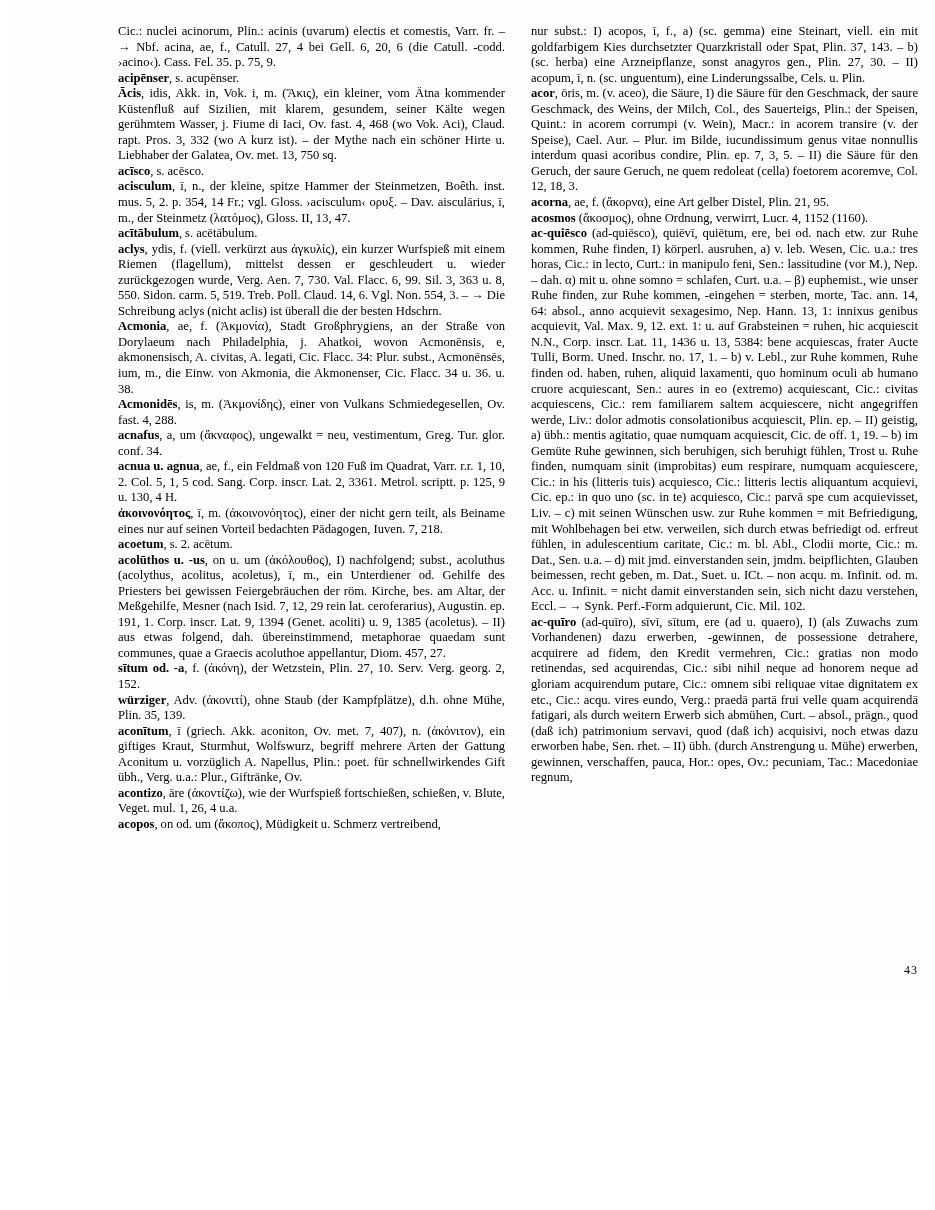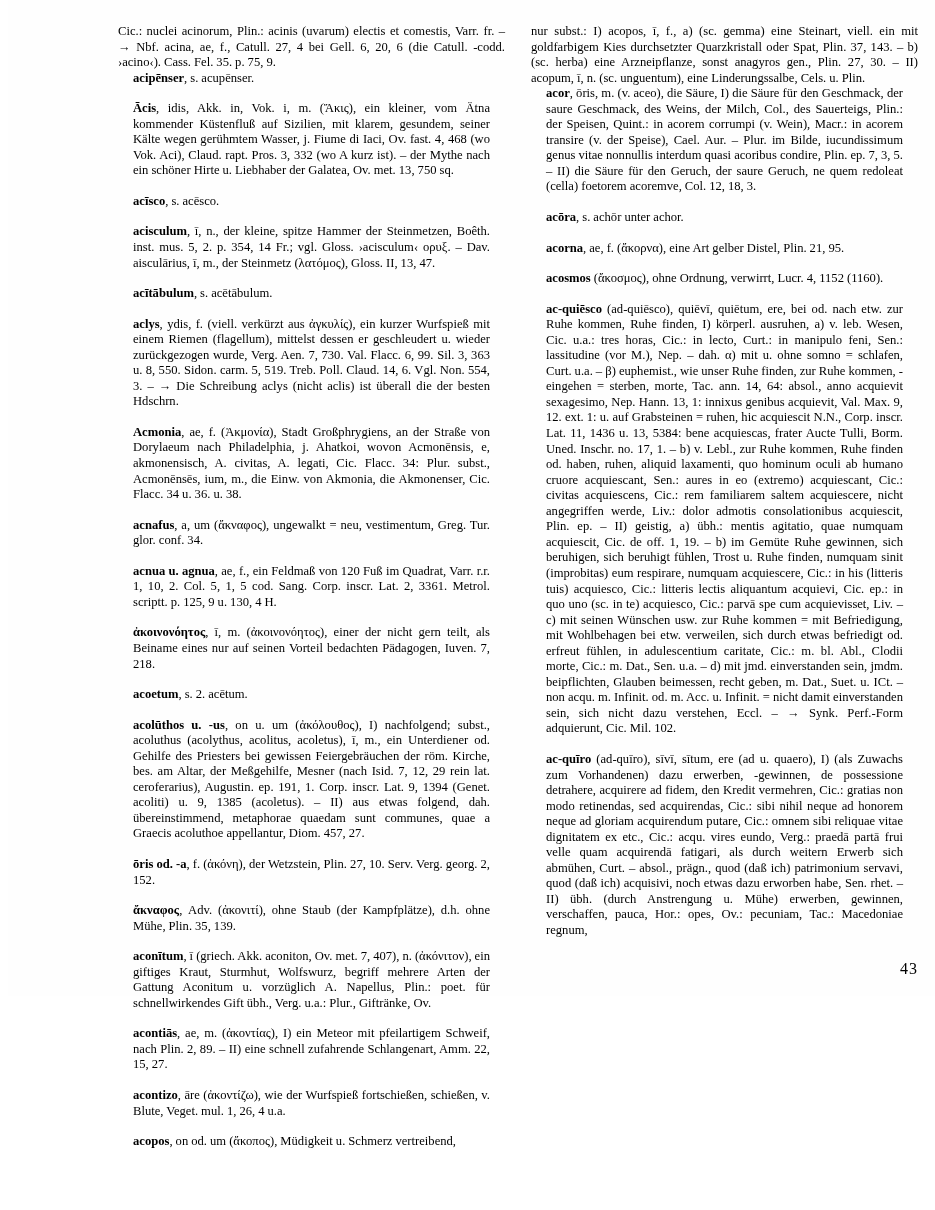--- a/index.html
+++ b/index.html
@@ -36,36 +36,36 @@
     width: 387px;
     font-size: 12.6px;
     line-height: 15.55px;
     text-align: justify;
     text-justify: inter-word;
     -webkit-hyphens: none;
     hyphens: none;
     word-spacing: -0.1px;
   }
   .entry {
-    margin: 15px;
+    margin: 0;
     padding: 0;
     text-indent: 0;
   }
   .entry + .entry { margin-top: 0px; }
   
   .cont { margin: 0; }
 
   b { font-weight: bold; }
   .hw { font-weight: bold; }
 
   .pageno {
     position: absolute;
     right: 25px;
     bottom: 18px;
-    font-size: 16px;
+    font-size: 12px;
     font-family: "Liberation Serif", "DejaVu Serif", serif;
     letter-spacing: 1px;
     margin-left: 32px;
   }
   
   .col p:last-child { }
 </style>
 </head>
 <body>
 
@@ -85,52 +85,51 @@
       <p class="entry"><b class="hw">acīsco</b><span>, s. acēsco.</span></p>
 
       <p class="entry"><b class="hw">acisculum</b><span>, ī, n., der kleine, spitze Hammer der Steinmetzen, Boêth. inst. mus. 5, 2. p. 354, 14 Fr.; vgl. Gloss. ›acisculum‹ ορυξ. – Dav. aisculārius, ī, m., der Steinmetz (λατόμος), Gloss. II, 13, 47.</span></p>
 
       <p class="entry"><b class="hw">acītābulum</b><span>, s. acētābulum.</span></p>
 
       <p class="entry"><b class="hw">aclys</b><span>, ydis, f. (viell. verkürzt aus ἀγκυλίς), ein kurzer Wurfspieß mit einem Riemen (flagellum), mittelst dessen er geschleudert u. wieder zurückgezogen wurde, Verg. Aen. 7, 730. Val. Flacc. 6, 99. Sil. 3, 363 u. 8, 550. Sidon. carm. 5, 519. Treb. Poll. Claud. 14, 6. Vgl. Non. 554, 3. – → Die Schreibung aclys (nicht aclis) ist überall die der besten Hdschrn.</span></p>
 
       <p class="entry"><b class="hw">Acmonia</b><span>, ae, f. (Ἀκμονία), Stadt Großphrygiens, an der Straße von Dorylaeum nach Philadelphia, j. Ahatkoi, wovon Acmonēnsis, e, akmonensisch, A. civitas, A. legati, Cic. Flacc. 34: Plur. subst., Acmonēnsēs, ium, m., die Einw. von Akmonia, die Akmonenser, Cic. Flacc. 34 u. 36. u. 38.</span></p>
 
+      <p class="entry"><b class="hw">Acmonidēs</b><span>, is, m. (Ἀκμονίδης), einer von Vulkans Schmiedegesellen, Ov. fast. 4, 288.</span></p>
 
       <p class="entry"><b class="hw">acnafus</b><span>, a, um (ἄκναφος), ungewalkt = neu, vestimentum, Greg. Tur. glor. conf. 34.</span></p>
 
       <p class="entry"><b class="hw">acnua u. agnua</b><span>, ae, f., ein Feldmaß von 120 Fuß im Quadrat, Varr. r.r. 1, 10, 2. Col. 5, 1, 5 cod. Sang. Corp. inscr. Lat. 2, 3361. Metrol. scriptt. p. 125, 9 u. 130, 4 H.</span></p>
 
       <p class="entry"><b class="hw">ἀκοινονόητος</b><span>, ī, m. (ἀκοινονόητος), einer der nicht gern teilt, als Beiname eines nur auf seinen Vorteil bedachten Pädagogen, Iuven. 7, 218.</span></p>
 
       <p class="entry"><b class="hw">acoetum</b><span>, s. 2. acētum.</span></p>
 
       <p class="entry"><b class="hw">acolūthos u. -us</b><span>, on u. um (ἀκόλουθος), I) nachfolgend; subst., acoluthus (acolythus, acolitus, acoletus), ī, m., ein Unterdiener od. Gehilfe des Priesters bei gewissen Feiergebräuchen der röm. Kirche, bes. am Altar, der Meßgehilfe, Mesner (nach Isid. 7, 12, 29 rein lat. ceroferarius), Augustin. ep. 191, 1. Corp. inscr. Lat. 9, 1394 (Genet. acoliti) u. 9, 1385 (acoletus). – II) aus etwas folgend, dah. übereinstimmend, metaphorae quaedam sunt communes, quae a Graecis acoluthoe appellantur, Diom. 457, 27.</span></p>
 
-      <p class="entry"><b class="hw">ōris od. -a</b><span>, f. (ἀκόνη), der Wetzstein, Plin. 27, 10. Serv. Verg. georg. 2, 152.</span></p>
+      <p class="entry"><b class="hw">sītum od. -a</b><span>, f. (ἀκόνη), der Wetzstein, Plin. 27, 10. Serv. Verg. georg. 2, 152.</span></p>
 
-      <p class="entry"><b class="hw">ἄκναφος</b><span>, Adv. (ἀκονιτί), ohne Staub (der Kampfplätze), d.h. ohne Mühe, Plin. 35, 139.</span></p>
+      <p class="entry"><b class="hw">würziger</b><span>, Adv. (ἀκονιτί), ohne Staub (der Kampfplätze), d.h. ohne Mühe, Plin. 35, 139.</span></p>
 
       <p class="entry"><b class="hw">aconītum</b><span>, ī (griech. Akk. aconiton, Ov. met. 7, 407), n. (ἀκόνιτον), ein giftiges Kraut, Sturmhut, Wolfswurz, begriff mehrere Arten der Gattung Aconitum u. vorzüglich A. Napellus, Plin.: poet. für schnellwirkendes Gift übh., Verg. u.a.: Plur., Giftränke, Ov.</span></p>
 
-      <p class="entry"><b class="hw">acontiās</b><span>, ae, m. (ἀκοντίας), I) ein Meteor mit pfeilartigem Schweif, nach Plin. 2, 89. – II) eine schnell zufahrende Schlangenart, Amm. 22, 15, 27.</span></p>
 
       <p class="entry"><b class="hw">acontizo</b><span>, āre (ἀκοντίζω), wie der Wurfspieß fortschießen, schießen, v. Blute, Veget. mul. 1, 26, 4 u.a.</span></p>
 
       <p class="entry"><b class="hw">acopos</b><span>, on od. um (ἄκοπος), Müdigkeit u. Schmerz vertreibend,</span></p>
 
     </div>
 
     <div class="col">
 
       <p class="entry cont"><span>nur subst.: I) acopos, ī, f., a) (sc. gemma) eine Steinart, viell. ein mit goldfarbigem Kies durchsetzter Quarzkristall oder Spat, Plin. 37, 143. – b) (sc. herba) eine Arzneipflanze, sonst anagyros gen., Plin. 27, 30. – II) acopum, ī, n. (sc. unguentum), eine Linderungssalbe, Cels. u. Plin.</span></p>
 
       <p class="entry"><b class="hw">acor</b><span>, ōris, m. (v. aceo), die Säure, I) die Säure für den Geschmack, der saure Geschmack, des Weins, der Milch, Col., des Sauerteigs, Plin.: der Speisen, Quint.: in acorem corrumpi (v. Wein), Macr.: in acorem transire (v. der Speise), Cael. Aur. – Plur. im Bilde, iucundissimum genus vitae nonnullis interdum quasi acoribus condire, Plin. ep. 7, 3, 5. – II) die Säure für den Geruch, der saure Geruch, ne quem redoleat (cella) foetorem acoremve, Col. 12, 18, 3.</span></p>
 
-      <p class="entry"><b class="hw">acōra</b><span>, s. achōr unter achor.</span></p>
 
       <p class="entry"><b class="hw">acorna</b><span>, ae, f. (ἄκορνα), eine Art gelber Distel, Plin. 21, 95.</span></p>
 
 
       <p class="entry"><b class="hw">acosmos</b><span> (ἄκοσμος), ohne Ordnung, verwirrt, Lucr. 4, 1152 (1160).</span></p>
 
       <p class="entry"><b class="hw">ac-quiēsco</b><span> (ad-quiēsco), quiēvī, quiētum, ere, bei od. nach etw. zur Ruhe kommen, Ruhe finden, I) körperl. ausruhen, a) v. leb. Wesen, Cic. u.a.: tres horas, Cic.: in lecto, Curt.: in manipulo feni, Sen.: lassitudine (vor M.), Nep. – dah. α) mit u. ohne somno = schlafen, Curt. u.a. – β) euphemist., wie unser Ruhe finden, zur Ruhe kommen, -eingehen = sterben, morte, Tac. ann. 14, 64: absol., anno acquievit sexagesimo, Nep. Hann. 13, 1: innixus genibus acquievit, Val. Max. 9, 12. ext. 1: u. auf Grabsteinen = ruhen, hic acquiescit N.N., Corp. inscr. Lat. 11, 1436 u. 13, 5384: bene acquiescas, frater Aucte Tulli, Borm. Uned. Inschr. no. 17, 1. – b) v. Lebl., zur Ruhe kommen, Ruhe finden od. haben, ruhen, aliquid laxamenti, quo hominum oculi ab humano cruore acquiescant, Sen.: aures in eo (extremo) acquiescant, Cic.: civitas acquiescens, Cic.: rem familiarem saltem acquiescere, nicht angegriffen werde, Liv.: dolor admotis consolationibus acquiescit, Plin. ep. – II) geistig, a) übh.: mentis agitatio, quae numquam acquiescit, Cic. de off. 1, 19. – b) im Gemüte Ruhe gewinnen, sich beruhigen, sich beruhigt fühlen, Trost u. Ruhe finden, numquam sinit (improbitas) eum respirare, numquam acquiescere, Cic.: in his (litteris tuis) acquiesco, Cic.: litteris lectis aliquantum acquievi, Cic. ep.: in quo uno (sc. in te) acquiesco, Cic.: parvā spe cum acquievisset, Liv. – c) mit seinen Wünschen usw. zur Ruhe kommen = mit Befriedigung, mit Wohlbehagen bei etw. verweilen, sich durch etwas befriedigt od. erfreut fühlen, in adulescentium caritate, Cic.: m. bl. Abl., Clodii morte, Cic.: m. Dat., Sen. u.a. – d) mit jmd. einverstanden sein, jmdm. beipflichten, Glauben beimessen, recht geben, m. Dat., Suet. u. ICt. – non acqu. m. Infinit. od. m. Acc. u. Infinit. = nicht damit einverstanden sein, sich nicht dazu verstehen, Eccl. – → Synk. Perf.-Form adquierunt, Cic. Mil. 102.</span></p>
 
       <p class="entry"><b class="hw">ac-quīro</b><span> (ad-quīro), sīvī, sītum, ere (ad u. quaero), I) (als Zuwachs zum Vorhandenen) dazu erwerben, -gewinnen, de possessione detrahere, acquirere ad fidem, den Kredit vermehren, Cic.: gratias non modo retinendas, sed acquirendas, Cic.: sibi nihil neque ad honorem neque ad gloriam acquirendum putare, Cic.: omnem sibi reliquae vitae dignitatem ex etc., Cic.: acqu. vires eundo, Verg.: praedā partā frui velle quam acquirendā fatigari, als durch weitern Erwerb sich abmühen, Curt. – absol., prägn., quod (daß ich) patrimonium servavi, quod (daß ich) acquisivi, noch etwas dazu erworben habe, Sen. rhet. – II) übh. (durch Anstrengung u. Mühe) erwerben, gewinnen, verschaffen, pauca, Hor.: opes, Ov.: pecuniam, Tac.: Macedoniae regnum,</span></p>
 

